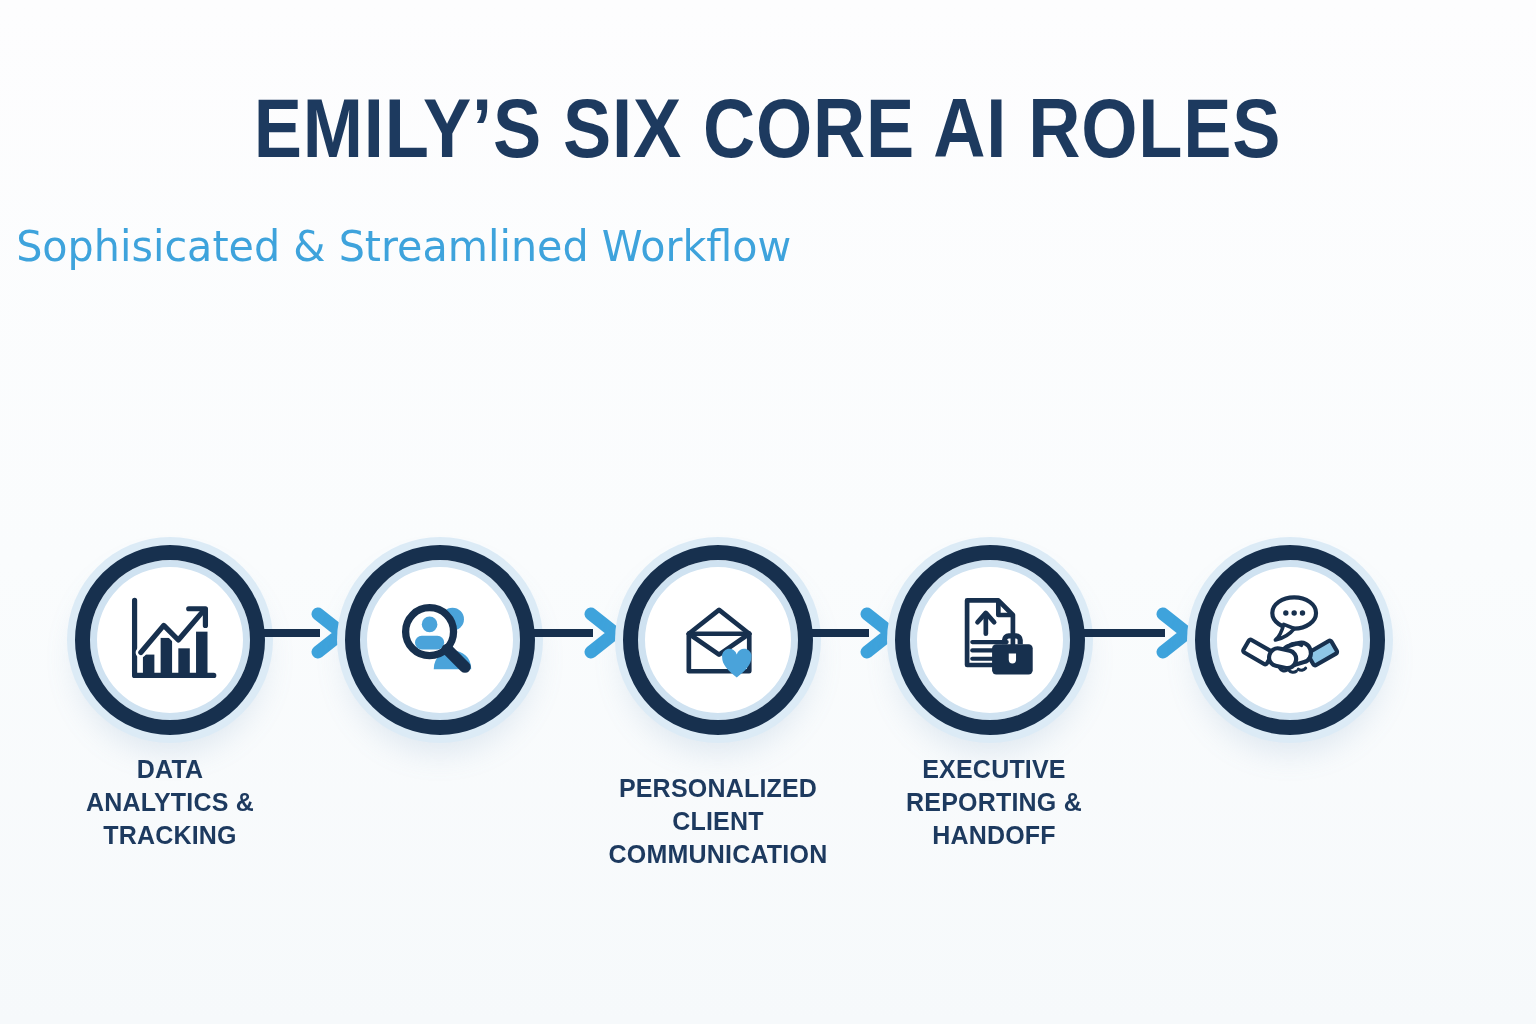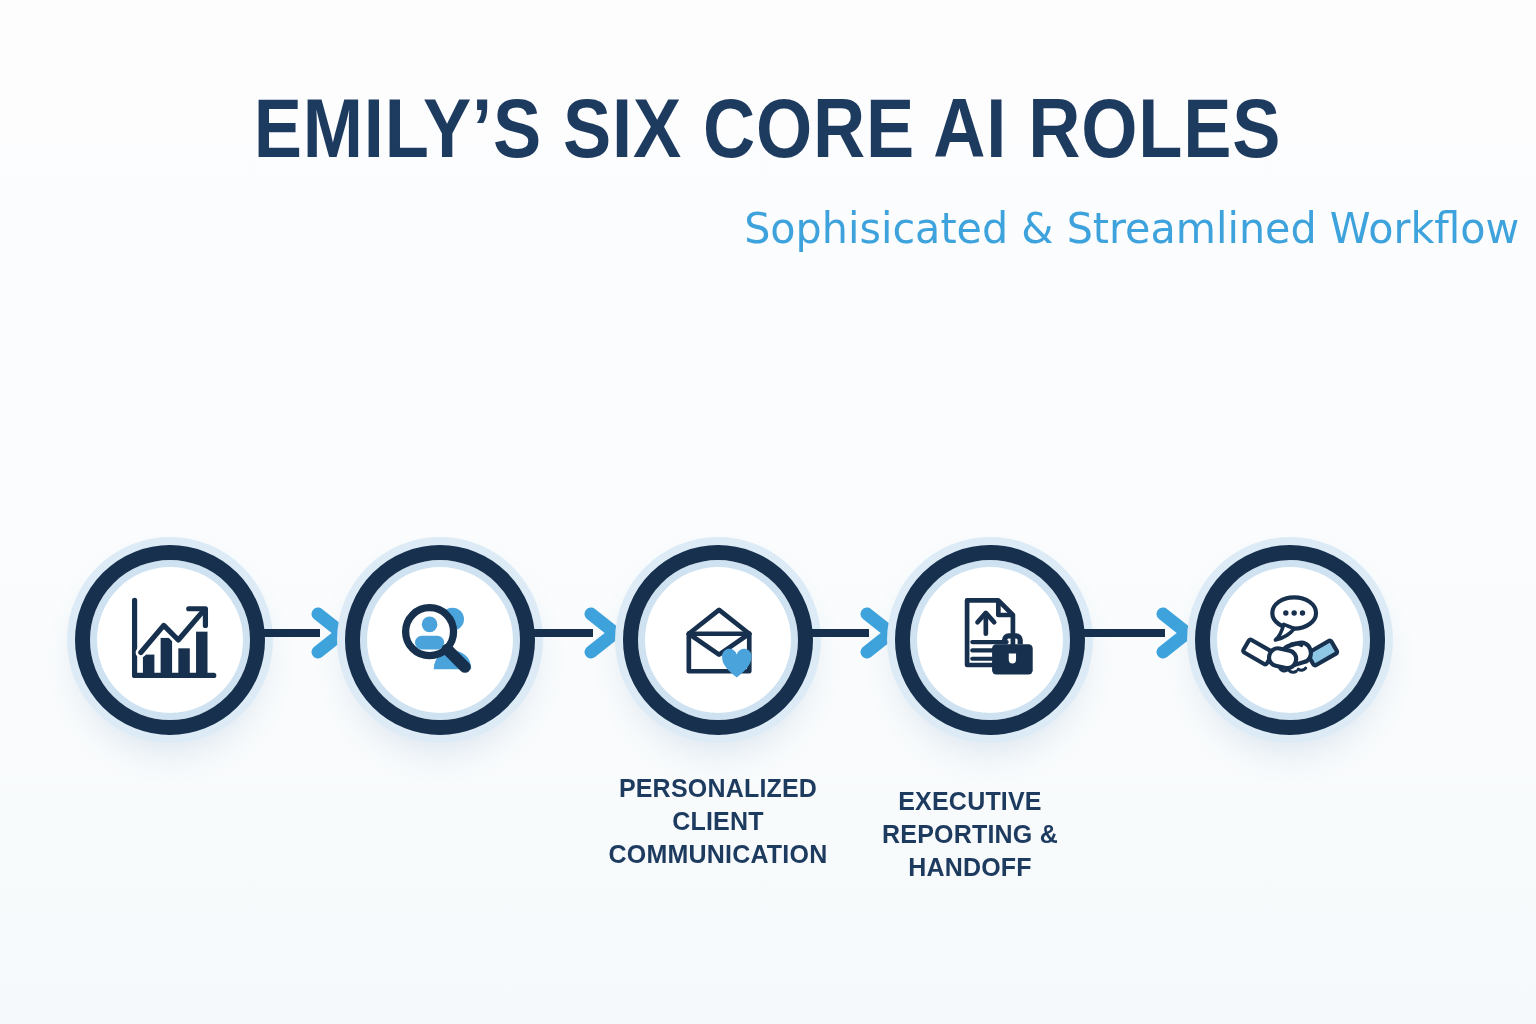--- a/index.html
+++ b/index.html
@@ -16,21 +16,21 @@
   .canvas{
     position:relative;width:1536px;height:1024px;overflow:hidden;
     background:linear-gradient(180deg,#fdfdfe 0%,var(--background) 55%,#f6f9fb 100%);
   }
   .title-wrap{position:absolute;top:86px;left:0;width:100%;text-align:center;}
   .title{
     display:inline-block;font-weight:bold;font-size:84px;line-height:1;
     color:var(--navy);letter-spacing:1px;transform:scaleX(.86);transform-origin:center;
     font-family:"Liberation Sans",sans-serif;
   }
-  .subtitle-wrap{position:absolute;top:203px;left:0;width:100%;text-align:right;}
+  .subtitle-wrap{position:absolute;top:221px;left:0;width:100%;text-align:left;}
   .subtitle{
     display:inline-block;font-size:43px;line-height:1.2;color:var(--accent-blue);
     font-family:"DejaVu Sans","Liberation Sans",sans-serif;transform:scaleX(.96);transform-origin:center;
   }
   .node{position:absolute;top:545px;width:190px;height:190px;}
   .ring{
     width:190px;height:190px;border-radius:50%;
     border:15px solid var(--ring-navy);background:#fff;
     box-shadow:0 0 0 8px var(--halo),0 18px 30px rgba(110,150,190,.18),inset 0 0 0 7px var(--pale-ring);
     display:flex;align-items:center;justify-content:center;
@@ -40,21 +40,21 @@
     position:absolute;top:753px;width:300px;text-align:center;
     font-weight:bold;font-size:25px;line-height:33px;letter-spacing:.2px;
     color:var(--navy);white-space:pre-line;
   }
   .step-label.low{top:772px;}
   .arrow{position:absolute;top:601px;height:64px;}
   
   .n1{left:75px;}   .l1{left:20px;}
   .n2{left:345px;}  .l2{left:290px;}
   .n3{left:623px;}  .l3{left:568px;}
-  .n4{left:895px;}  .l4{left:820px;margin-top:32px;}
+  .n4{left:895px;}  .l4{left:844px;}
   .n5{left:1195px;} .l5{left:1140px;}
   .a1{left:262px;}  .a2{left:533px;}  .a3{left:811px;}  .a4{left:1083px;}
 </style>
 </head>
 <body>
 
 <div class="canvas">
 
   <div class="title-wrap">
     <span class="title">EMILY’S SIX CORE AI ROLES</span>
@@ -154,20 +154,23 @@
           <rect x="66" y="53" width="26" height="14" rx="2" fill="#8ec6e6" stroke="var(--ring-navy)" stroke-width="4"></rect>
         </g>
         <rect x="40" y="52" width="28" height="19" rx="9" transform="rotate(-16 54 61)" fill="#fff" stroke="var(--ring-navy)" stroke-width="4"></rect>
         <rect x="28" y="57" width="26" height="17" rx="8" transform="rotate(12 41 65)" fill="#fff" stroke="var(--ring-navy)" stroke-width="4"></rect>
         <path d="M38,75 a5,5 0 0 0 7,2 M47,77 a5,5 0 0 0 7,1 M56,76 a5,5 0 0 0 7,-1" fill="none" stroke="var(--ring-navy)" stroke-width="3" stroke-linecap="round"></path>
         <path d="M46,54 q7,-5 13,-1" fill="none" stroke="var(--ring-navy)" stroke-width="3.5" stroke-linecap="round"></path>
       </svg>
     </div>
   </div>
 
+  <div class="step-label l1">DATA
+ANALYTICS &amp;
+TRACKING</div>
   <div class="step-label low l3">PERSONALIZED
 CLIENT
 COMMUNICATION</div>
   <div class="step-label l4">EXECUTIVE
 REPORTING &amp;
 HANDOFF</div>
 
 </div>
 
 </body></html>

